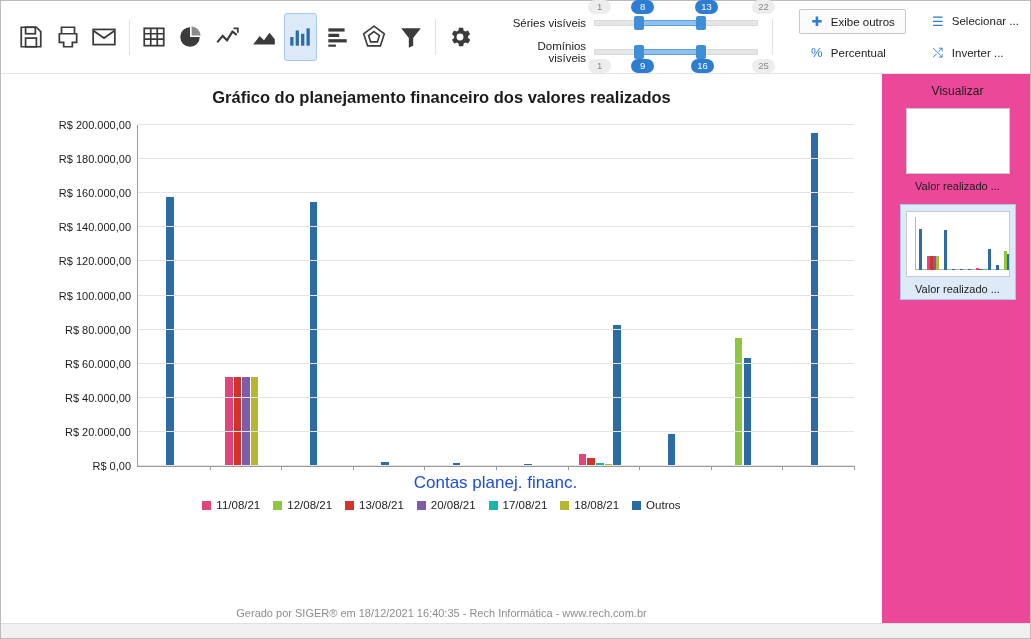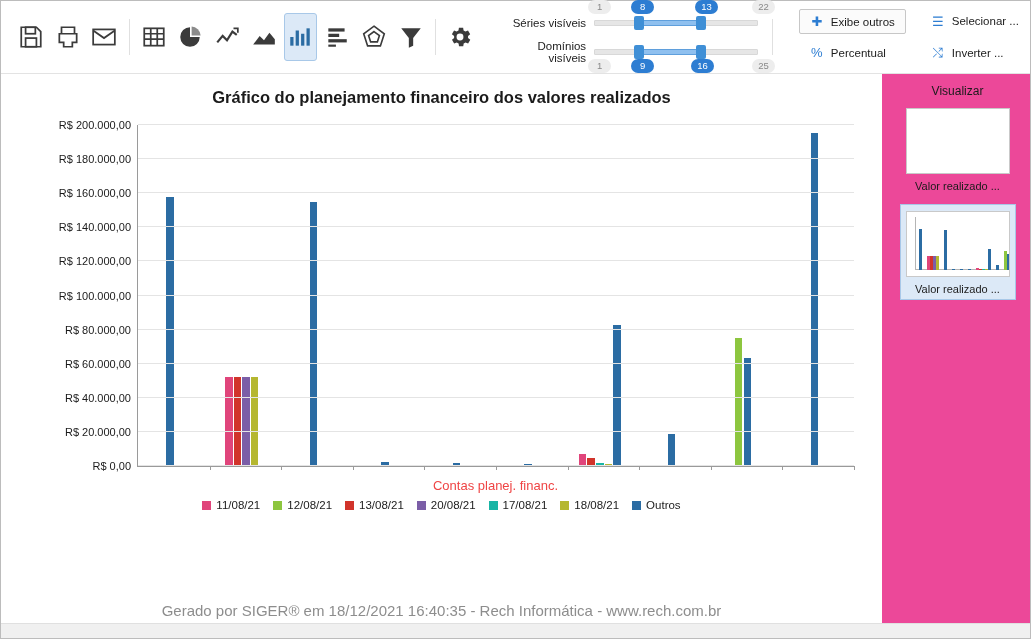--- a/index.html
+++ b/index.html
@@ -262,22 +262,22 @@
   .bar {
     position: absolute;
     bottom: 0;
   }
   .xaxis-label {
     position: absolute;
     left: 124px;
     right: 14px;
     bottom: 2px;
     text-align: center;
-    font-size: 13px;
-    color: #ef4444;
+    font-size: 17px;
+    color: #1d4ed8;
   }
   .legend {
     margin-top: 4px;
     display: flex;
     justify-content: center;
     align-items: center;
     gap: 13px;
     flex-wrap: wrap;
     padding: 0 18px;
   }
@@ -291,21 +291,21 @@
   }
   .legend-swatch {
     width: 9px;
     height: 9px;
   }
   .footer-note {
     position: absolute;
     left: 0; right: 0;
     bottom: 4px;
     text-align: center;
-    font-size: 15px;
+    font-size: 11px;
     color: #8d8d8d;
   }
 
   
   .right-pane {
     width: 148px;
     flex: 0 0 148px;
     border-left: 3px solid #ec4899;
     padding: 10px 0 0 0;
     box-sizing: border-box;

